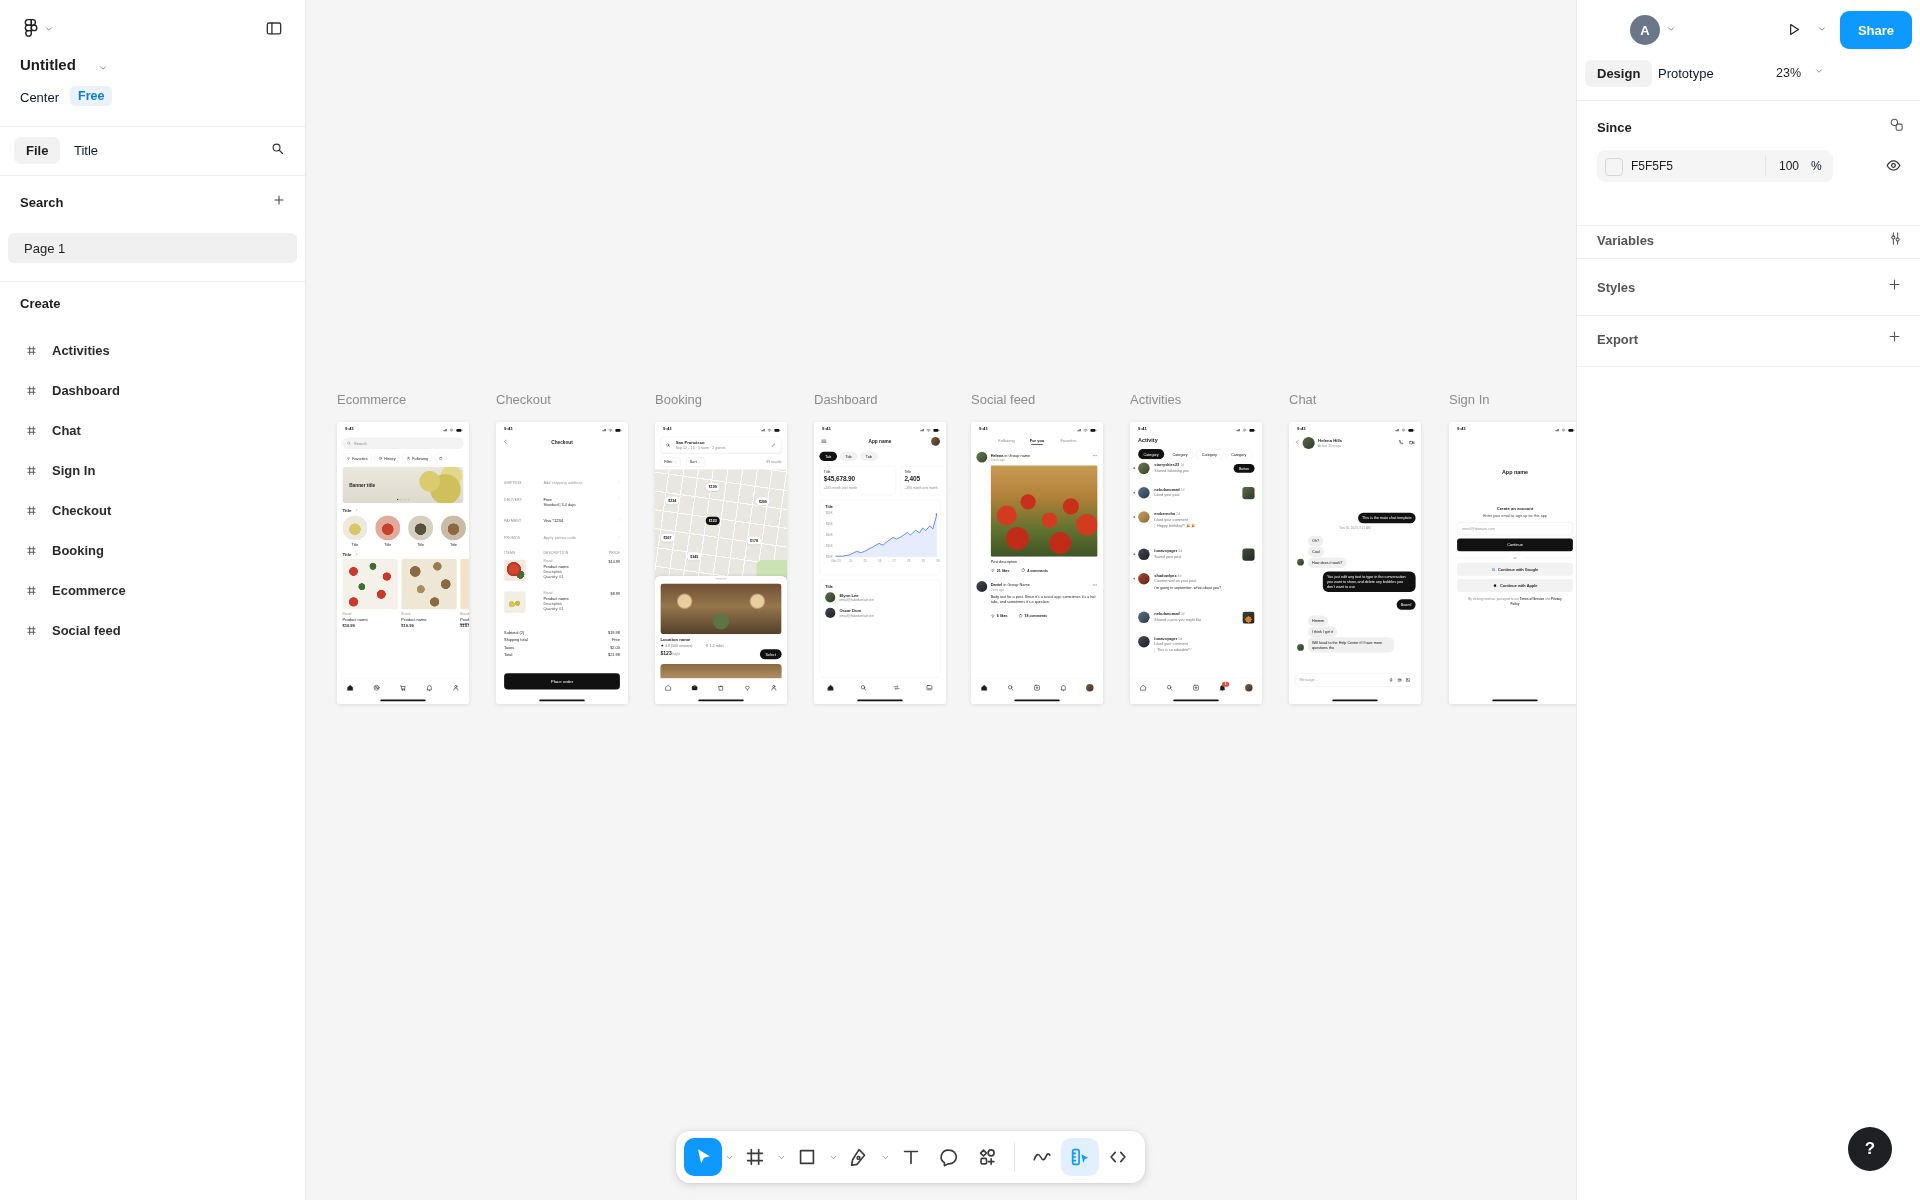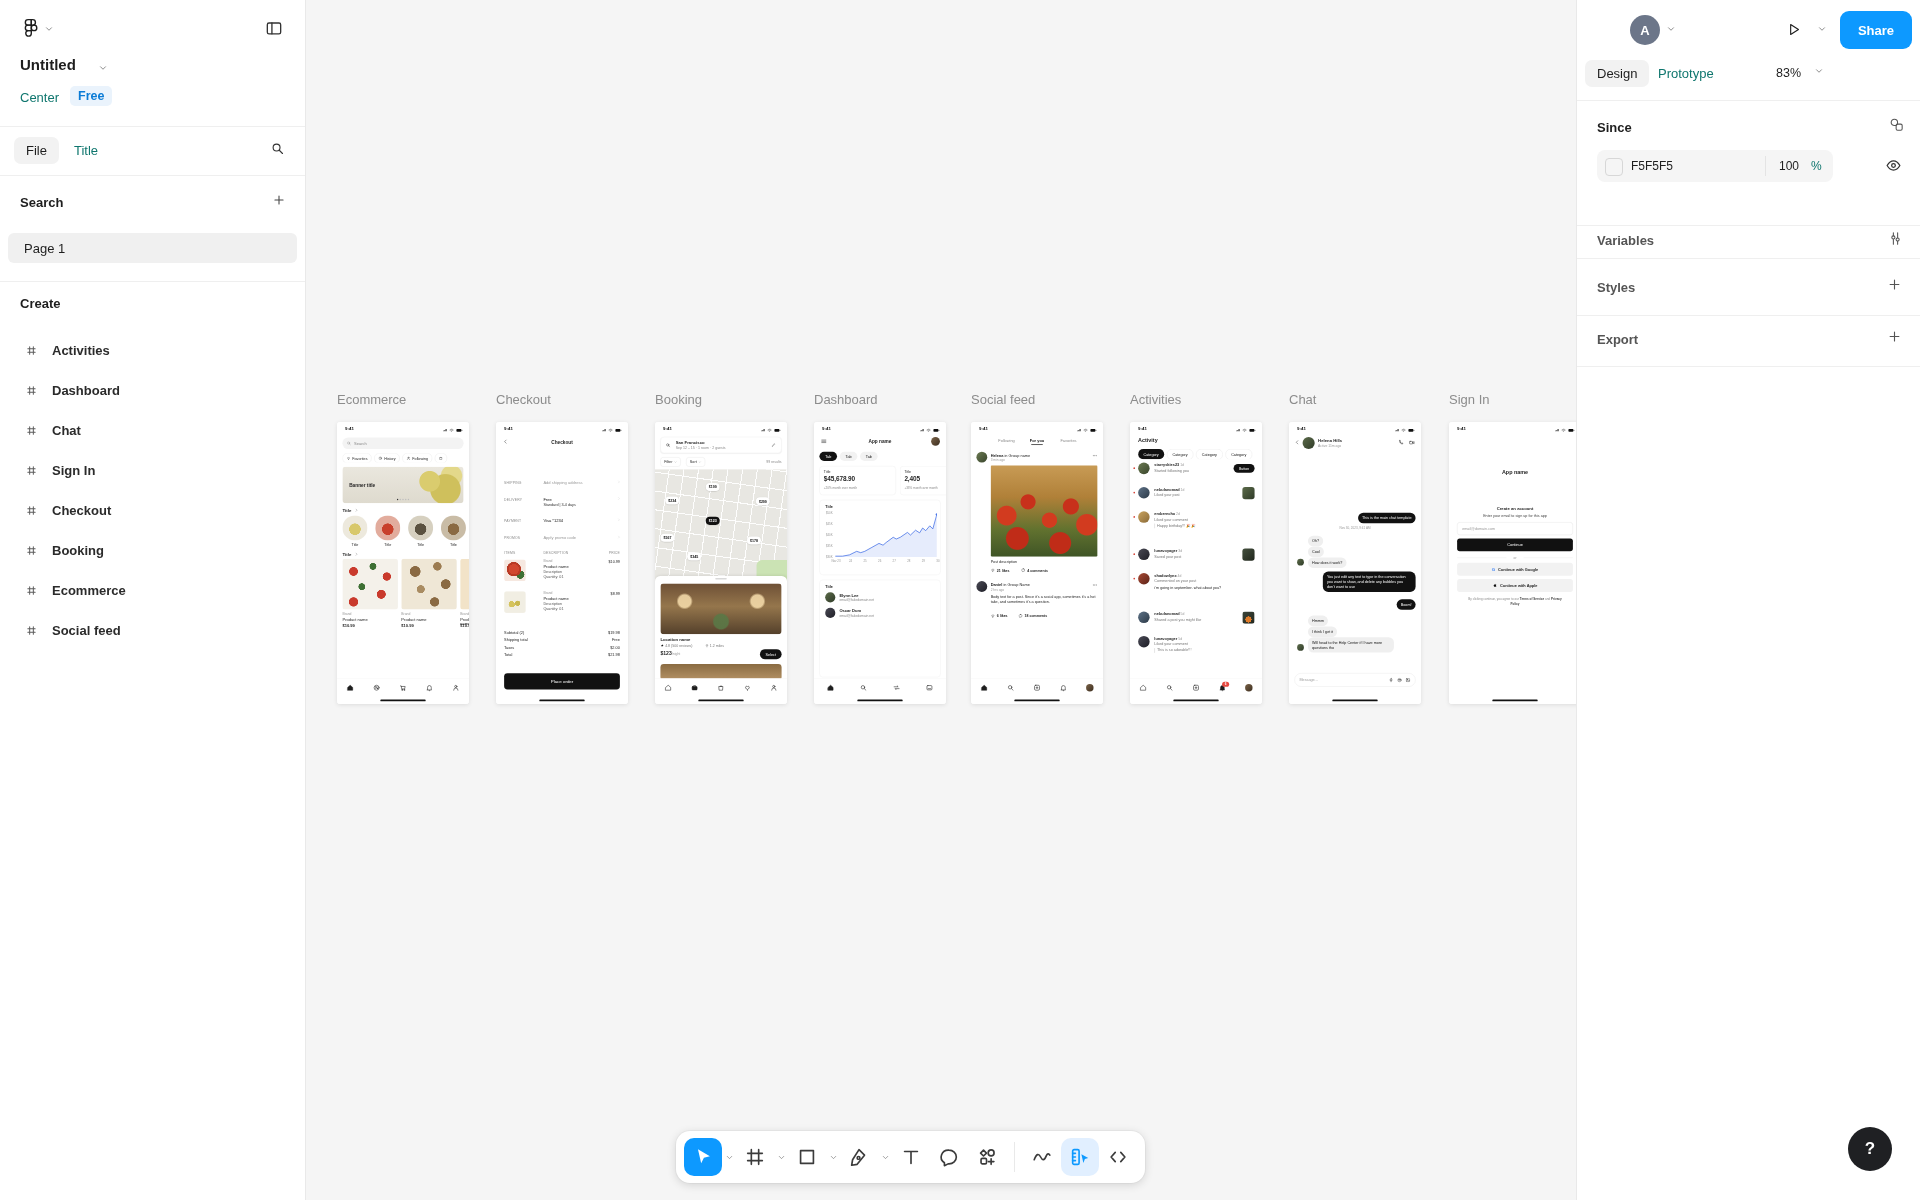--- a/index.html
+++ b/index.html
@@ -3,22 +3,22 @@
 <meta charset="utf-8">
 <style>
   html,body{margin:0;padding:0}
   body{width:1920px;height:1200px;position:relative;overflow:hidden;
        font-family:"Liberation Sans","DejaVu Sans",sans-serif;background:#F5F5F5;color:#1E1E1E}
   .abs{position:absolute}
   #sidebar{position:absolute;left:0;top:0;width:305px;height:1200px;background:#FFFFFF;border-right:1px solid #E9E9E9;z-index:5}
   #inspector{position:absolute;right:0;top:0;width:343px;height:1200px;background:#FFFFFF;border-left:1px solid #E9E9E9;z-index:5}
   #canvas{position:absolute;left:306px;top:0;width:1271px;height:1200px;background:#F5F5F5}
   .hdiv{position:absolute;left:0;right:0;height:1px;background:#EFEFEF}
-  .muted{color:#0f766e}
-  .tabpill{background:#F2F2F2;border-radius:7px;font-weight:400}
+  .muted{color:#0f172a}
+  .tabpill{background:#F2F2F2;border-radius:7px;font-weight:700}
   .frame-label{position:absolute;top:392px;height:16px;font-size:13px;color:#8C8C8C;white-space:nowrap}
   .frame-card{position:absolute;top:422px;width:132px;height:282px;background:#fff;border-radius:3px;
               box-shadow:0 1px 4px rgba(0,0,0,.10);overflow:hidden}
   #toolbar{position:absolute;left:676px;top:1131px;height:52px;background:#fff;border-radius:14px;
            box-shadow:0 2px 10px rgba(0,0,0,.14),0 0 0 1px rgba(0,0,0,.03);display:flex;align-items:center;padding:0 8px;z-index:6}
   .tool-btn{width:38px;height:38px;border-radius:10px;display:flex;align-items:center;justify-content:center}
   .tool-chev{width:14px;height:38px;display:flex;align-items:center;justify-content:center}
   .vdiv{width:1px;height:30px;background:#E9E9E9;margin:0 8px}
   #help-btn{position:absolute;left:1848px;top:1127px;width:44px;height:44px;border-radius:50%;background:#1F2023;color:#fff;
             display:flex;align-items:center;justify-content:center;font-size:17px;font-weight:600;z-index:6}
@@ -1012,21 +1012,21 @@
       <span class="ic">
         <svg width="10" height="10" viewBox="0 0 24 24" fill="none" stroke="#666" stroke-width="1.8" stroke-linecap="round" stroke-linejoin="round" style="color:#666">
           <path d="M6 9 L12 15 L18 9"></path>
         </svg>
       </span>
     </span>
   <div class="abs" style="left:263px;top:11px;width:72px;height:38px;background:#0D99FF;border-radius:9px;color:#fff;font-size:13px;font-weight:600;display:flex;align-items:center;justify-content:center">Share</div>
 
   <div class="abs tabpill" style="left:8px;top:60px;padding:6px 12px;font-size:13px;background:#F2F2F2">Design</div>
   <div class="abs muted" style="left:81px;top:66px;font-size:13px">Prototype</div>
-  <div class="abs" style="left:199px;top:66px;font-size:12.5px">83%</div>
+  <div class="abs" style="left:199px;top:66px;font-size:12.5px">23%</div>
   <span class="abs ic" style="left:237px;top:66px" id="zoom-chev">
       <span class="ic">
         <svg width="10" height="10" viewBox="0 0 24 24" fill="none" stroke="#666" stroke-width="1.8" stroke-linecap="round" stroke-linejoin="round" style="color:#666">
           <path d="M6 9 L12 15 L18 9"></path>
         </svg>
       </span>
     </span>
   <div class="hdiv" style="top:100px"></div>
 
   <div class="abs" style="left:20px;top:120px;font-size:13px;font-weight:700">Since</div>

